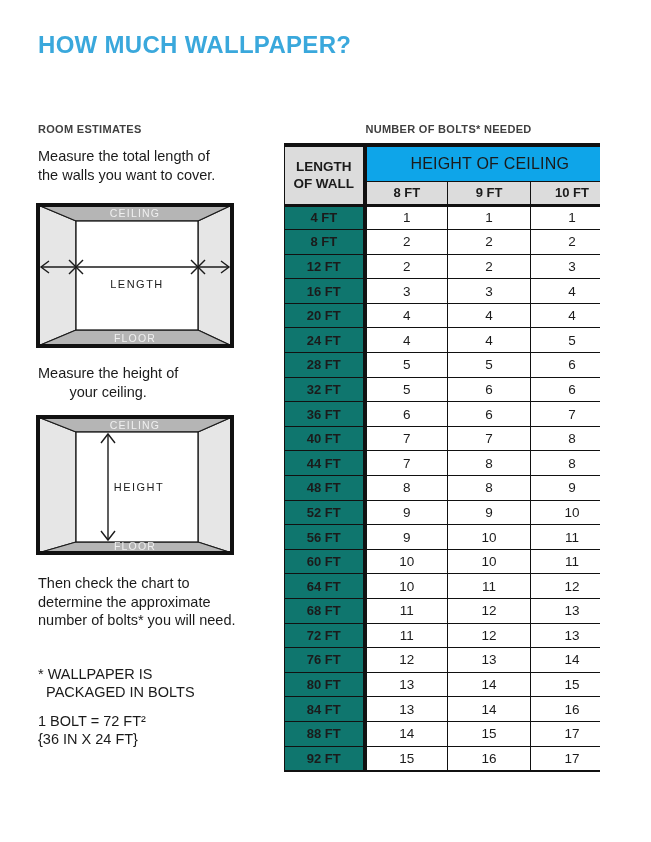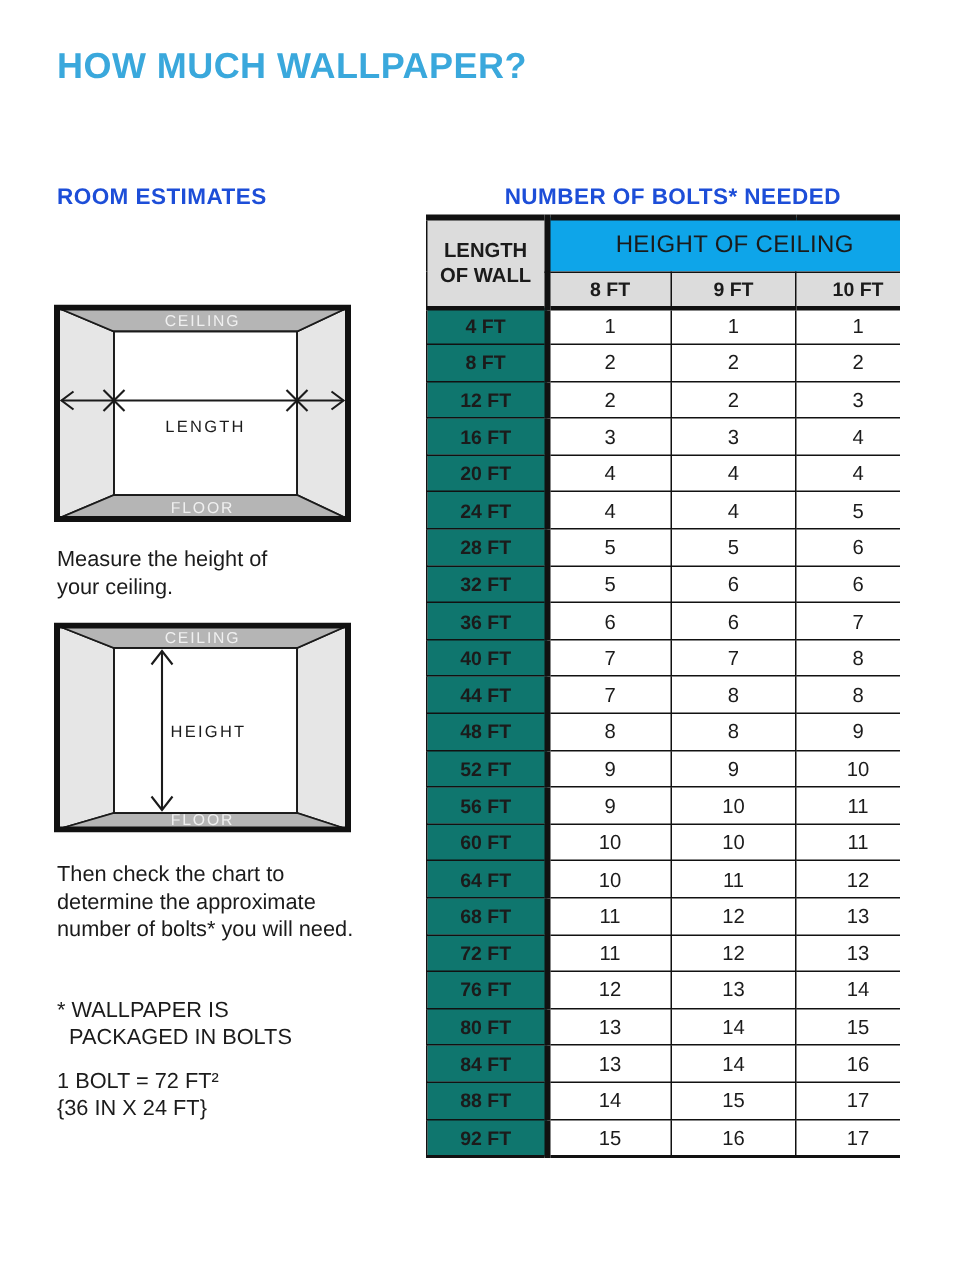--- a/index.html
+++ b/index.html
@@ -16,40 +16,40 @@
     position: absolute;
     left: 38px;
     top: 31px;
     font-size: 24px;
     font-weight: bold;
     letter-spacing: 0.3px;
     color: #3aa8dc;
   }
   .section-heading {
     position: absolute;
-    font-size: 15px;
+    font-size: 11px;
     font-weight: bold;
     letter-spacing: 0.3px;
-    color: #1d4ed8;
+    color: #404040;
   }
   #room-estimates-heading { left: 38px; top: 123px; }
   #bolts-heading {
     left: 284px; top: 123px; width: 329px;
     text-align: center;
   }
   .para {
     position: absolute;
     left: 38px;
     font-size: 14.5px;
     line-height: 18.5px;
     color: #1b1b1b;
     white-space: pre-line;
   }
   #step1 { top: 147px; }
-  #step2 { top: 364px; }
+  #step2 { top: 364px; text-align: center; }
   #step3 { top: 574px; }
   .note-bold {
     position: absolute;
     left: 38px;
     font-size: 14.5px;
     font-weight: normal;
     line-height: 17.5px;
     color: #1b1b1b;
     white-space: pre-wrap;
   }
@@ -120,20 +120,22 @@
 </style>
 </head>
 <body>
 
 <div class="page">
 
   <h1 class="page-title">HOW MUCH WALLPAPER?</h1>
 
   <h2 class="section-heading" id="room-estimates-heading">ROOM ESTIMATES</h2>
 
+  <p class="para" id="step1">Measure the total length of
+the walls you want to cover.</p>
 
   <svg class="room-svg" id="length-diagram" width="198" height="145" viewBox="0 0 198 145">
     <polygon points="2,2 40,18 40,127 2,143" fill="#e6e6e6" stroke="#1b1b1b" stroke-width="1.2"></polygon>
     <polygon points="196,2 162,18 162,127 196,143" fill="#e6e6e6" stroke="#1b1b1b" stroke-width="1.2"></polygon>
     <polygon points="2,2 196,2 162,18 40,18" fill="#b5b5b5" stroke="#1b1b1b" stroke-width="1.2"></polygon>
     <polygon points="40,127 162,127 196,143 2,143" fill="#b5b5b5" stroke="#1b1b1b" stroke-width="1.2"></polygon>
     <rect x="40" y="18" width="122" height="109" fill="#ffffff" stroke="#1b1b1b" stroke-width="1.3"></rect>
     <g stroke="#1b1b1b" stroke-width="1.4" fill="none">
       <line x1="5" y1="64" x2="193" y2="64"></line>
       <polyline points="13,58 5,64 13,70"></polyline>

